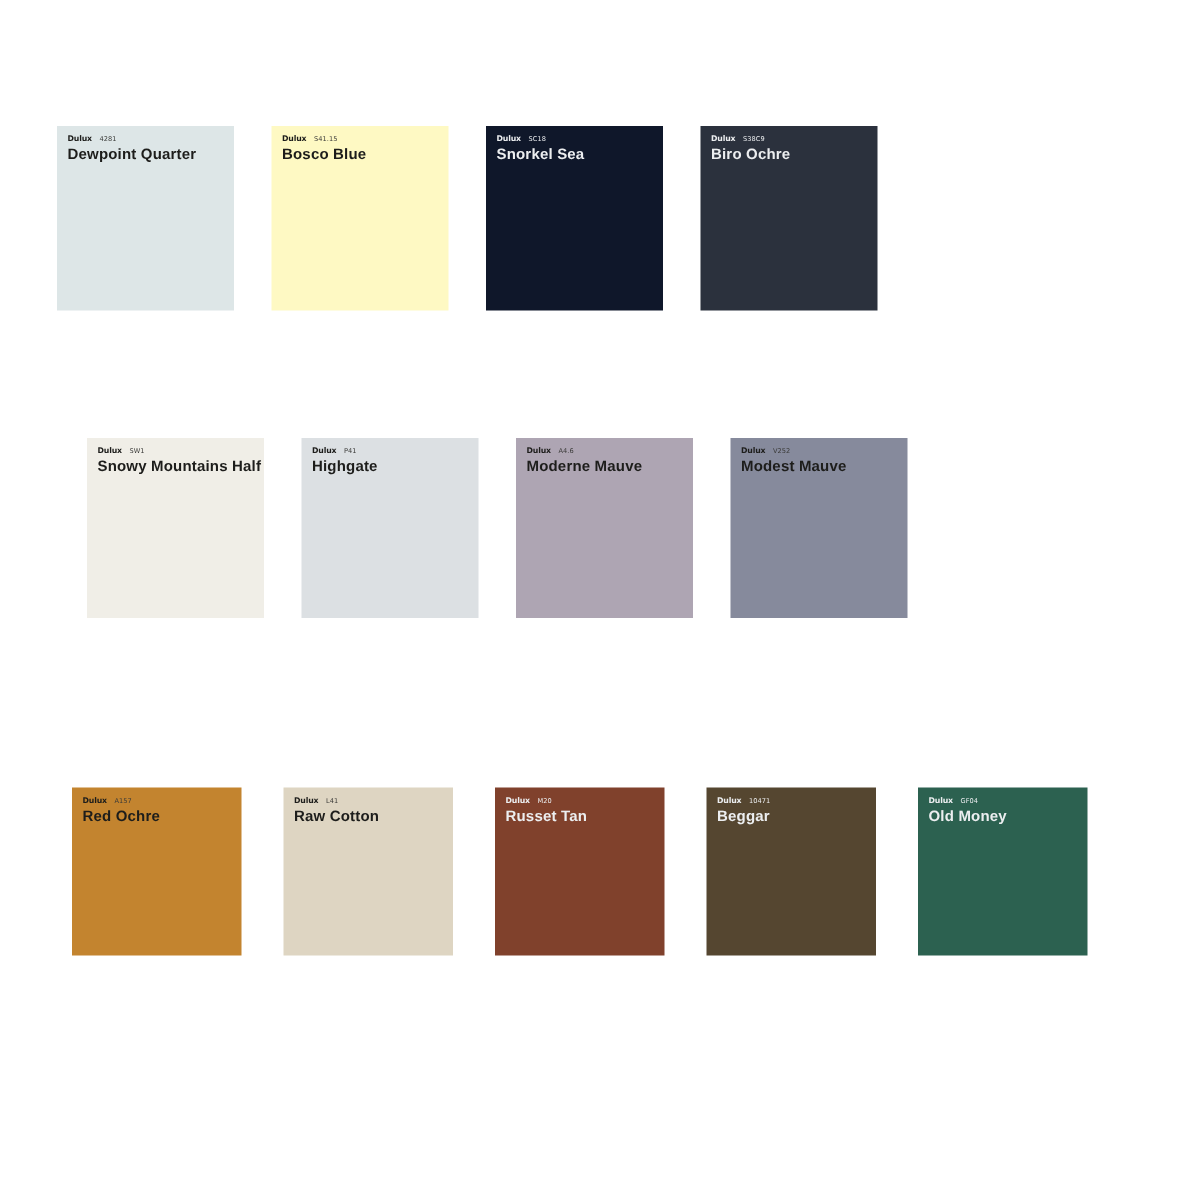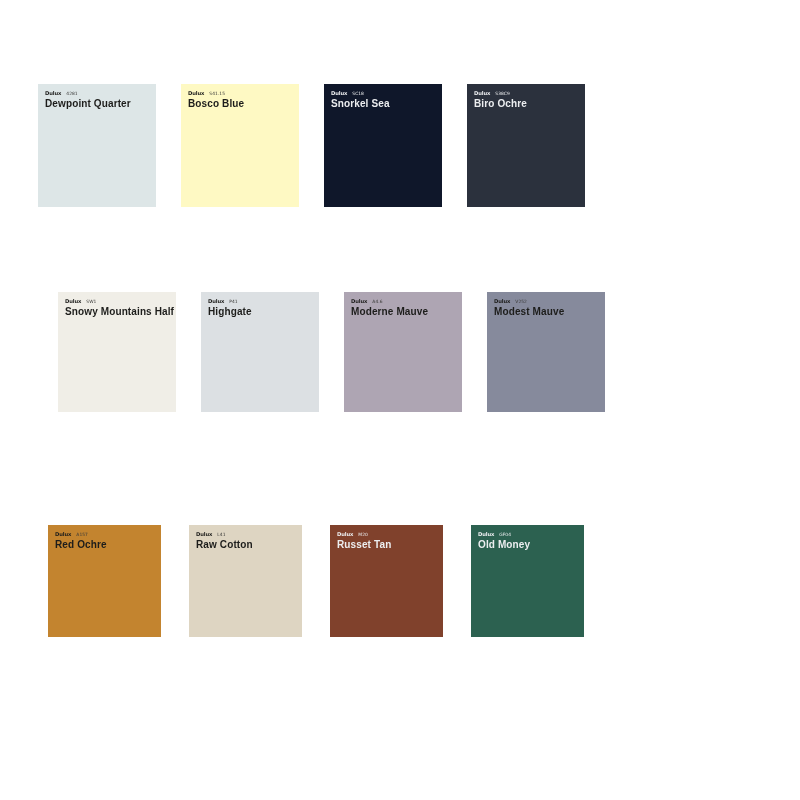--- a/index.html
+++ b/index.html
@@ -224,20 +224,29 @@
     <div class="swatch on-dark" style="background-color: rgb(128, 65, 44);">
       <div class="swatch-label">
         <div class="brand-line">
           <span class="brand-mark">Dulux</span>
           <span class="brand-code">M20</span>
         </div>
         <div class="colour-name">Russet Tan</div>
       </div>
     </div>
 
+    <div class="swatch on-dark" style="background-color: rgb(85, 70, 48);">
+      <div class="swatch-label">
+        <div class="brand-line">
+          <span class="brand-mark">Dulux</span>
+          <span class="brand-code">10471</span>
+        </div>
+        <div class="colour-name">Beggar</div>
+      </div>
+    </div>
 
     <div class="swatch on-dark" style="background-color: rgb(44, 97, 80);">
       <div class="swatch-label">
         <div class="brand-line">
           <span class="brand-mark">Dulux</span>
           <span class="brand-code">GF04</span>
         </div>
         <div class="colour-name">Old Money</div>
       </div>
     </div>

